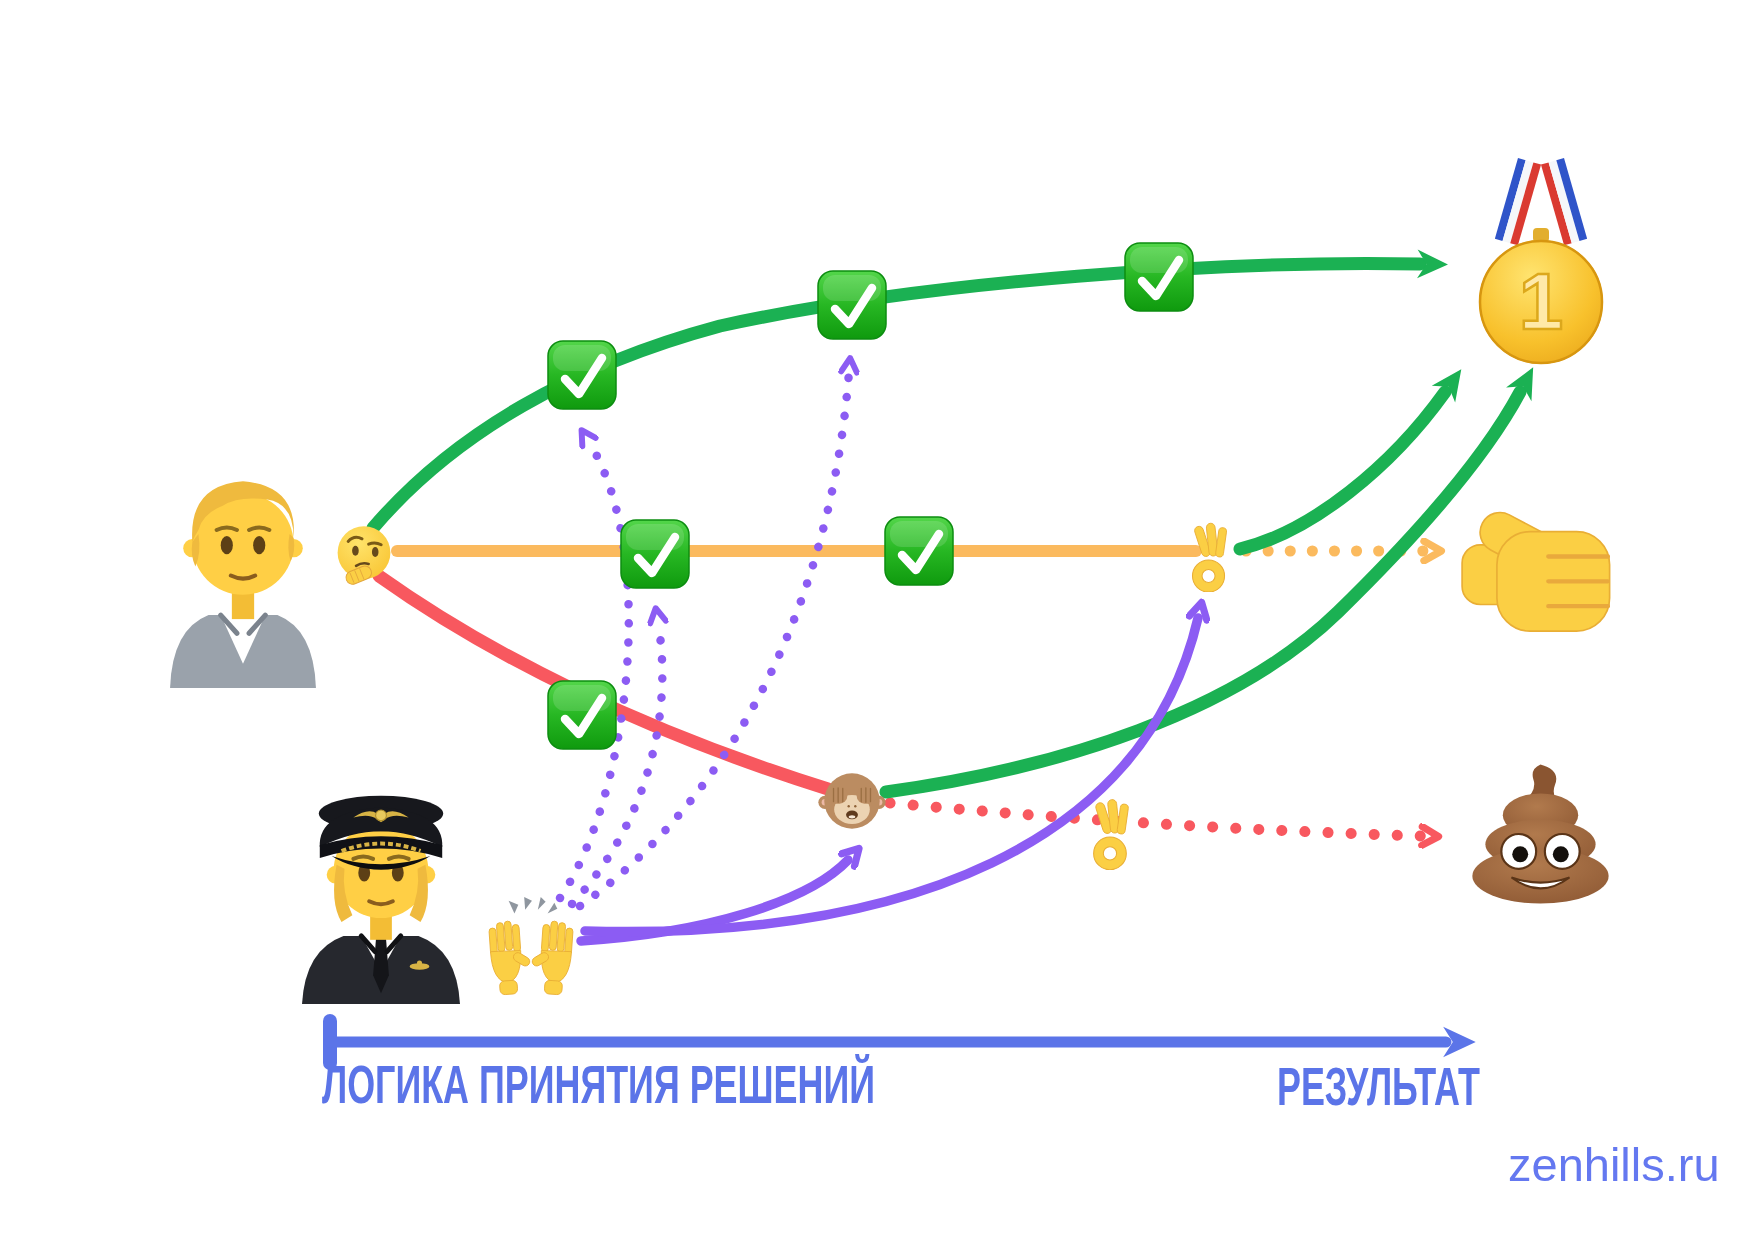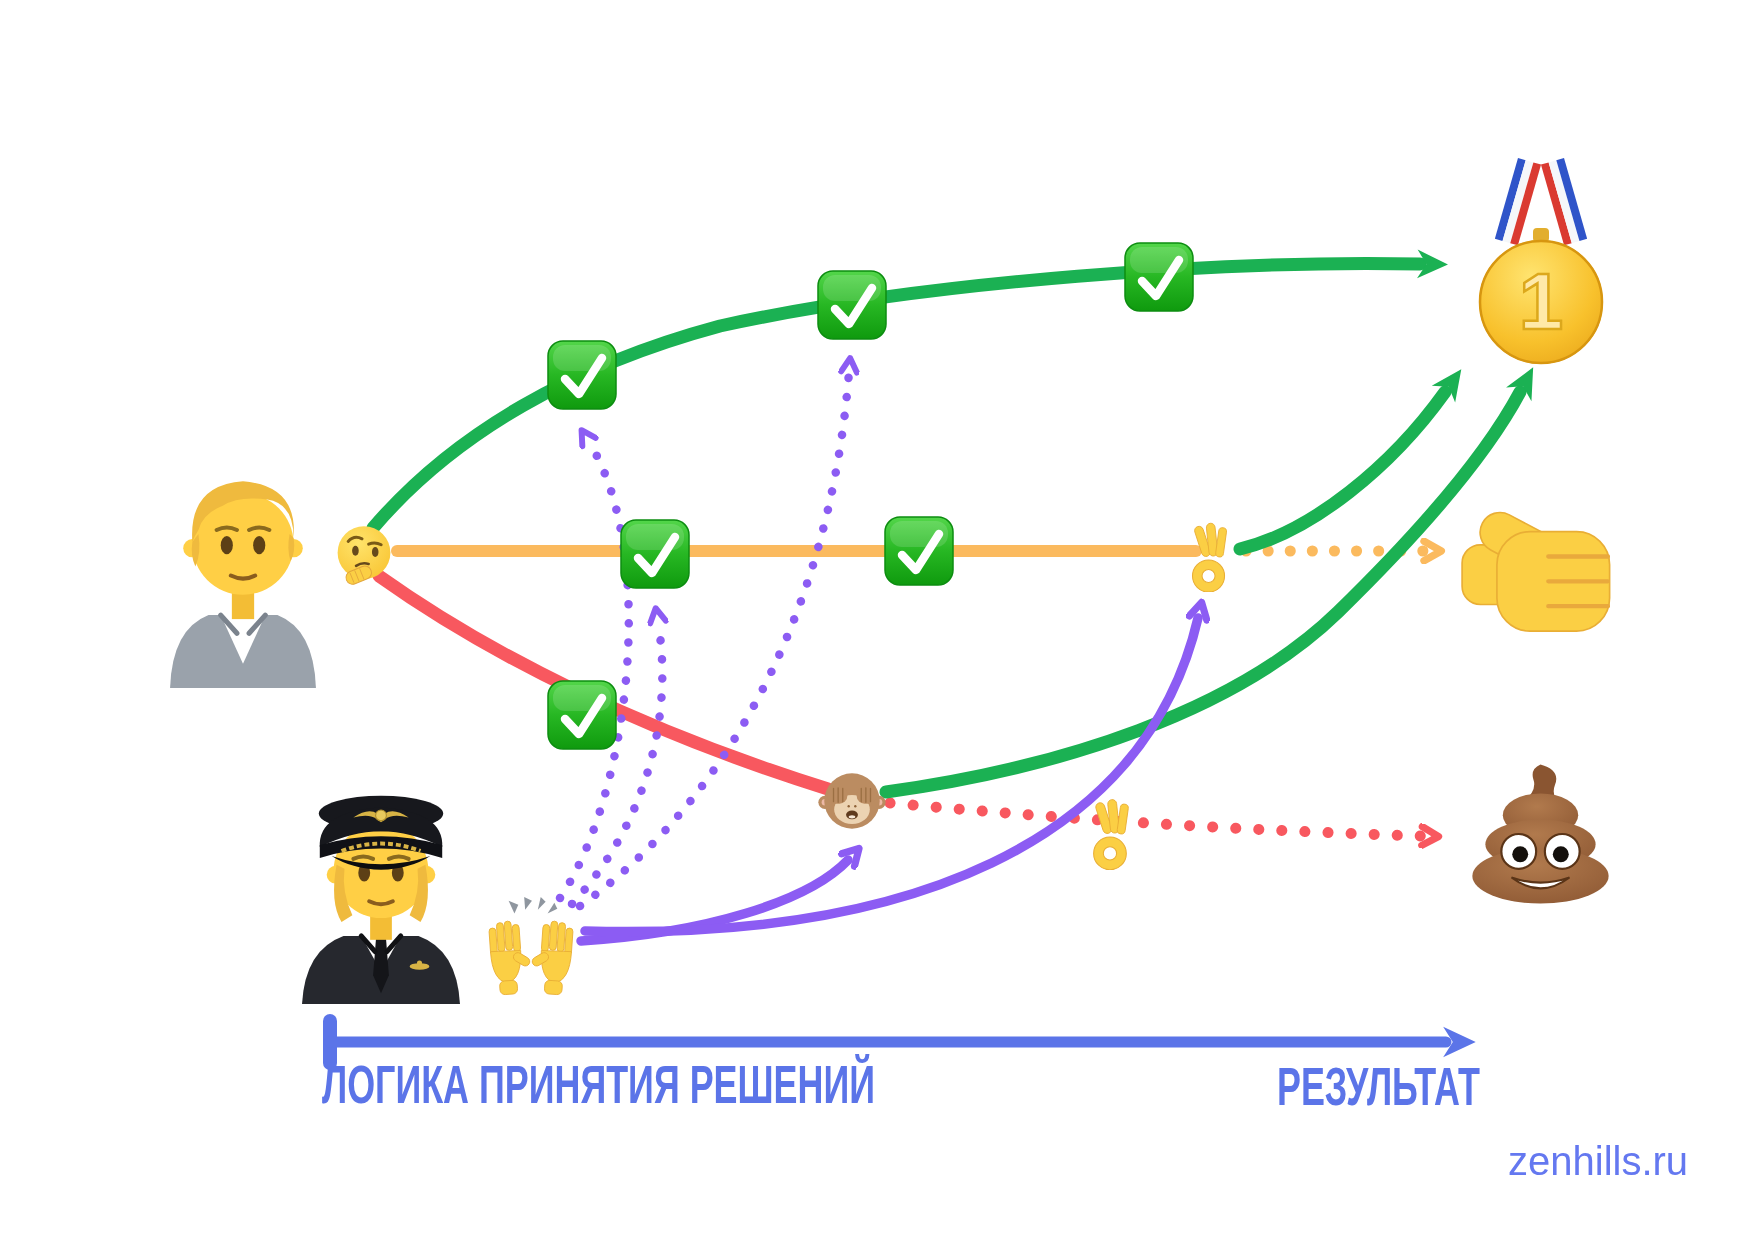--- a/index.html
+++ b/index.html
@@ -3,21 +3,21 @@
 <meta charset="utf-8">
 <style>
   html,body{margin:0;padding:0;background:#fff;}
   #stage{position:relative;width:1748px;height:1240px;background:#fff;overflow:hidden;
          font-family:"Liberation Sans", sans-serif;}
   .abs{position:absolute;}
   svg{display:block;overflow:visible;}
   .axis-label{position:absolute;color:var(--axis-blue,#5b74e8);font-weight:bold;
               font-size:46px;letter-spacing:0px;line-height:1;white-space:nowrap;
               transform:scale(0.78,1.18);transform-origin:left top;}
-  .watermark{position:absolute;color:var(--watermark-blue,#6478f0);font-size:40px;
+  .watermark{position:absolute;color:var(--watermark-blue,#6478f0);font-size:47px;
              line-height:1;white-space:nowrap;}
 </style>
 </head>
 <body>
 
 <div id="stage">
 
   <svg width="0" height="0" class="abs" aria-hidden="true">
     <defs>
       <linearGradient id="cg" x1="0" y1="0" x2="0" y2="1">

